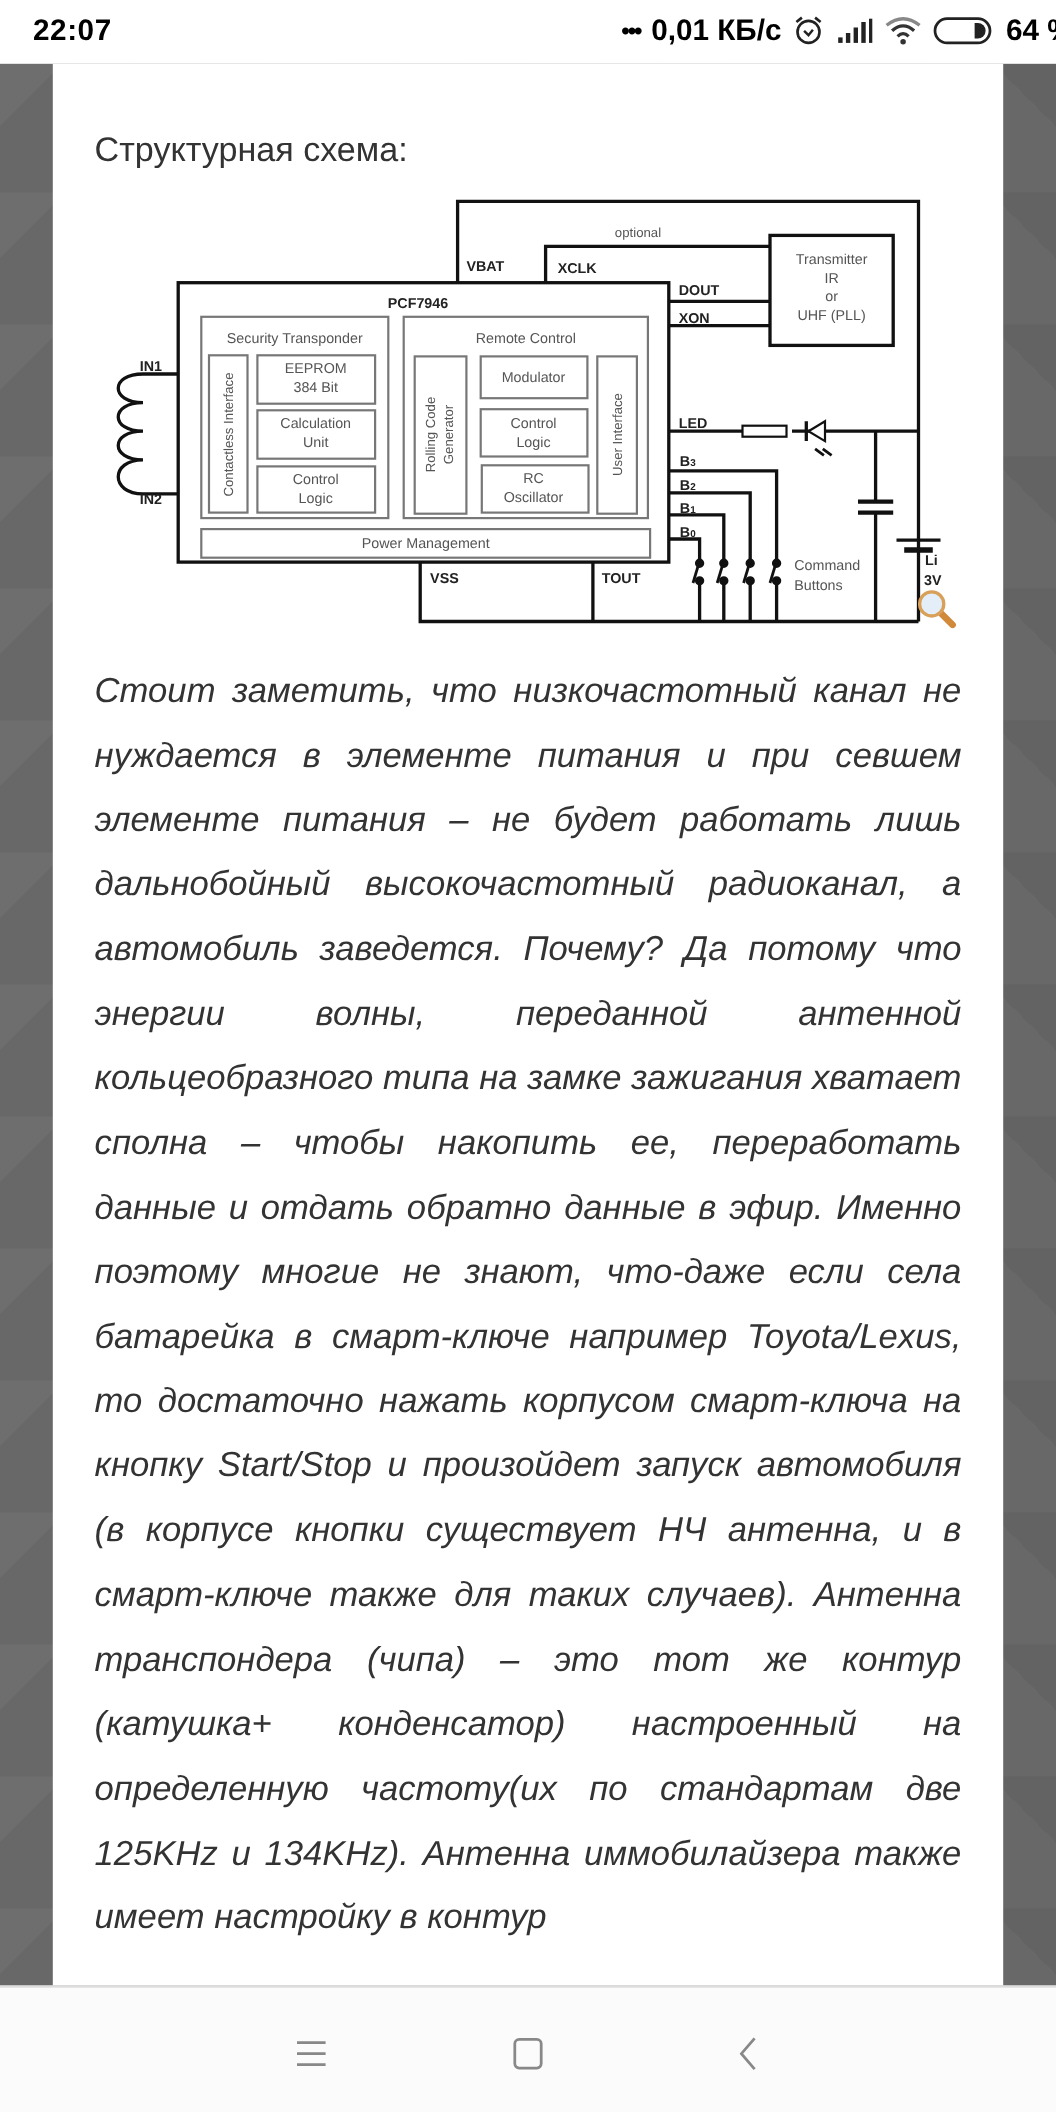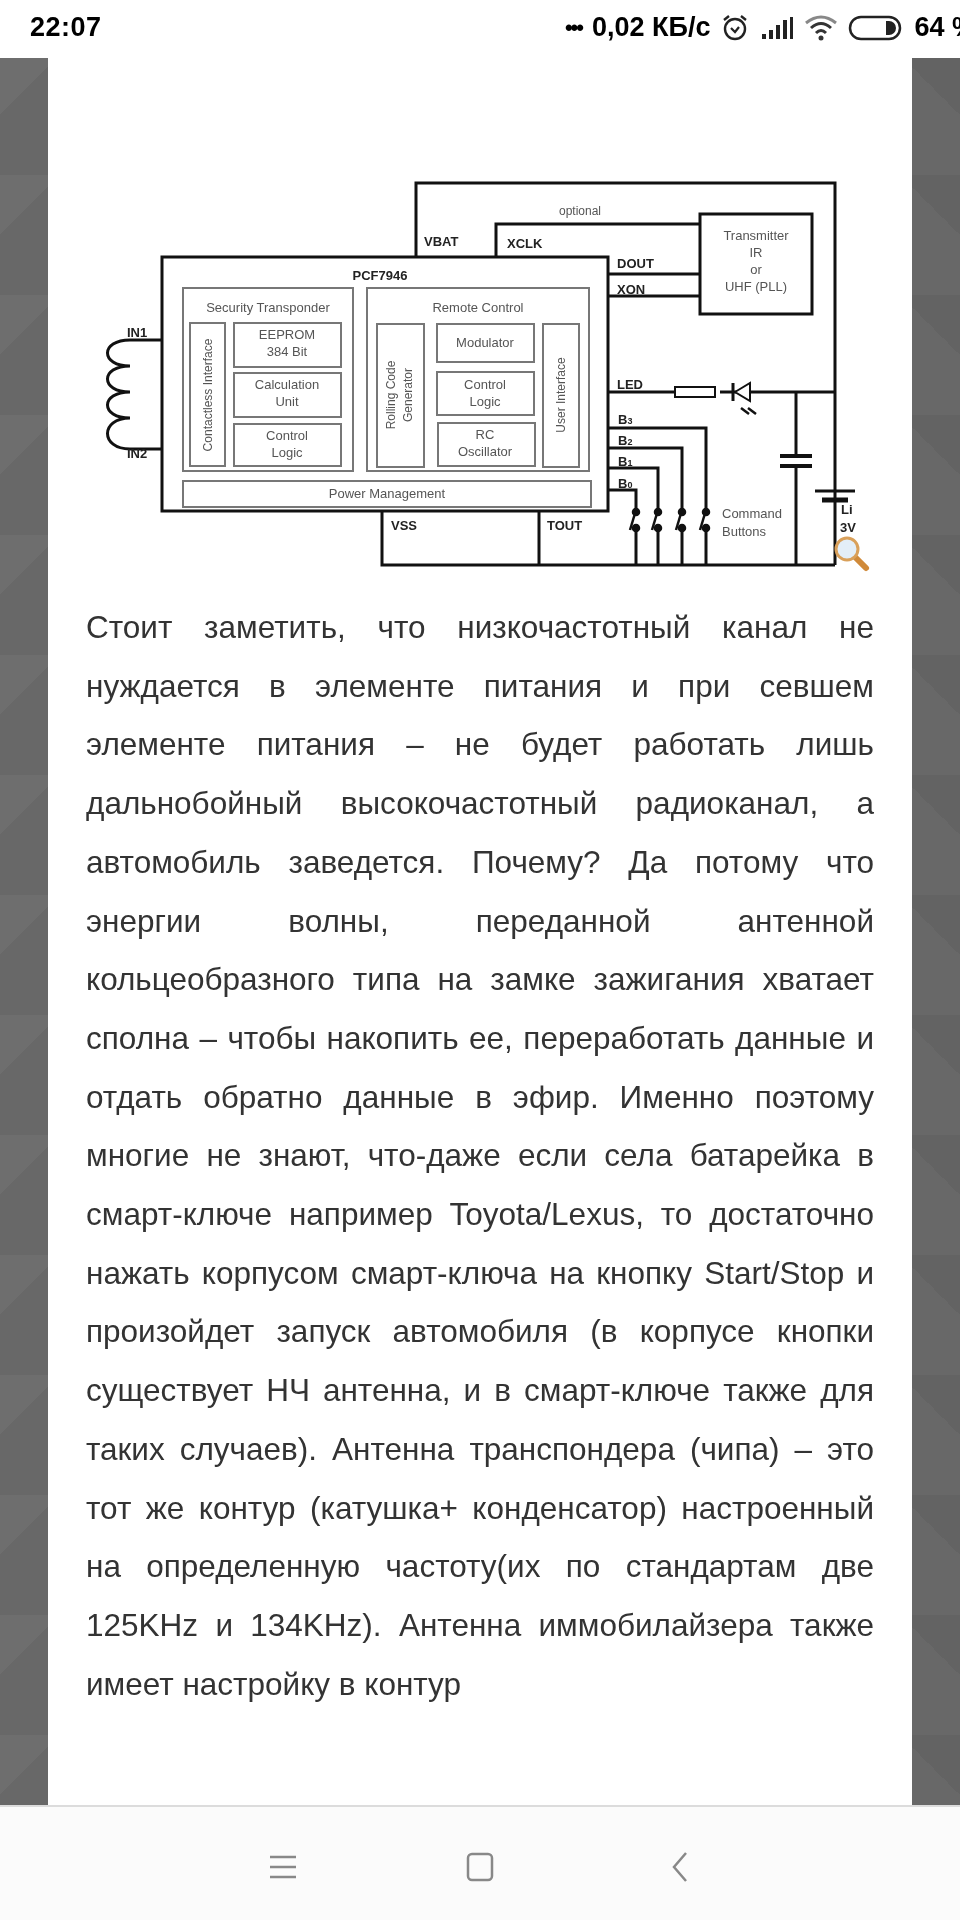--- a/index.html
+++ b/index.html
@@ -32,38 +32,38 @@
   .heading {
     position: absolute; left: 38px; top: 34px;
     font-size: 31px; color: #333; font-weight: normal;
   }
   .diagram { position: absolute; left: 0; top: 0; }
   .article {
     position: absolute; left: 38px; top: 540px; width: 788px;
     font-size: 31.5px; line-height: 58.7px; color: #333;
     text-align: justify; margin: 0;
   }
-  .article p { margin: 0; }
+  .article p { margin: 0; font-style: italic; }
   
   .nav-bar {
     position: absolute; left: 0; top: 1805px; width: 960px; height: 115px;
     background: #fbfbfb; border-top: 2px solid #dcdcdc;
   }
   .nav-btn { position: absolute; top: 40px; width: 40px; height: 40px; display: flex; align-items: center; justify-content: center; }
 </style>
 </head>
 <body>
 
 <div class="bg-pattern"></div>
 
 <div class="status-bar">
   <span class="status-time">22:07</span>
   <div class="status-right">
     <span style="font-size:22px;letter-spacing:-2px;">•••</span>
-    <span>0,02 КБ/с</span>
+    <span>0,01 КБ/с</span>
     <span>
       <svg width="30" height="30" viewBox="0 0 30 30">
           <circle cx="15" cy="16" r="10" fill="none" stroke="#222" stroke-width="2.4"></circle>
           <path d="M11 15 l4 4 l4 -5" fill="none" stroke="#222" stroke-width="2.2"></path>
           <path d="M4 7 l5 -4 M26 7 l-5 -4" stroke="#222" stroke-width="2.4"></path>
         </svg>
     </span>
     <span>
       <svg width="34" height="24" viewBox="0 0 34 24">
           <rect x="2" y="18" width="4" height="5" fill="#222"></rect>
@@ -85,20 +85,21 @@
       <svg width="56" height="28" viewBox="0 0 56 28">
           <rect x="2" y="3" width="50" height="22" rx="11" fill="none" stroke="#222" stroke-width="2.5"></rect>
           <path d="M38 7 h3 a7 7 0 0 1 0 14 h-3 z" fill="#222"></path>
         </svg>
     </span>
     <span>64 %</span>
   </div>
 </div>
 
 <div class="panel">
+  <h2 class="heading">Структурная схема:</h2>
 
   <svg class="diagram" width="864" height="520" viewBox="48 58 864 520" font-family="Liberation Sans, sans-serif">
     <g fill="none" stroke="#111" stroke-width="3">
 
       <rect x="162" y="257" width="446" height="254"></rect>
 
       <polyline points="416,257 416,183 835,183 835,565"></polyline>
 
       <polyline points="496,257 496,224 700,224"></polyline>
 

